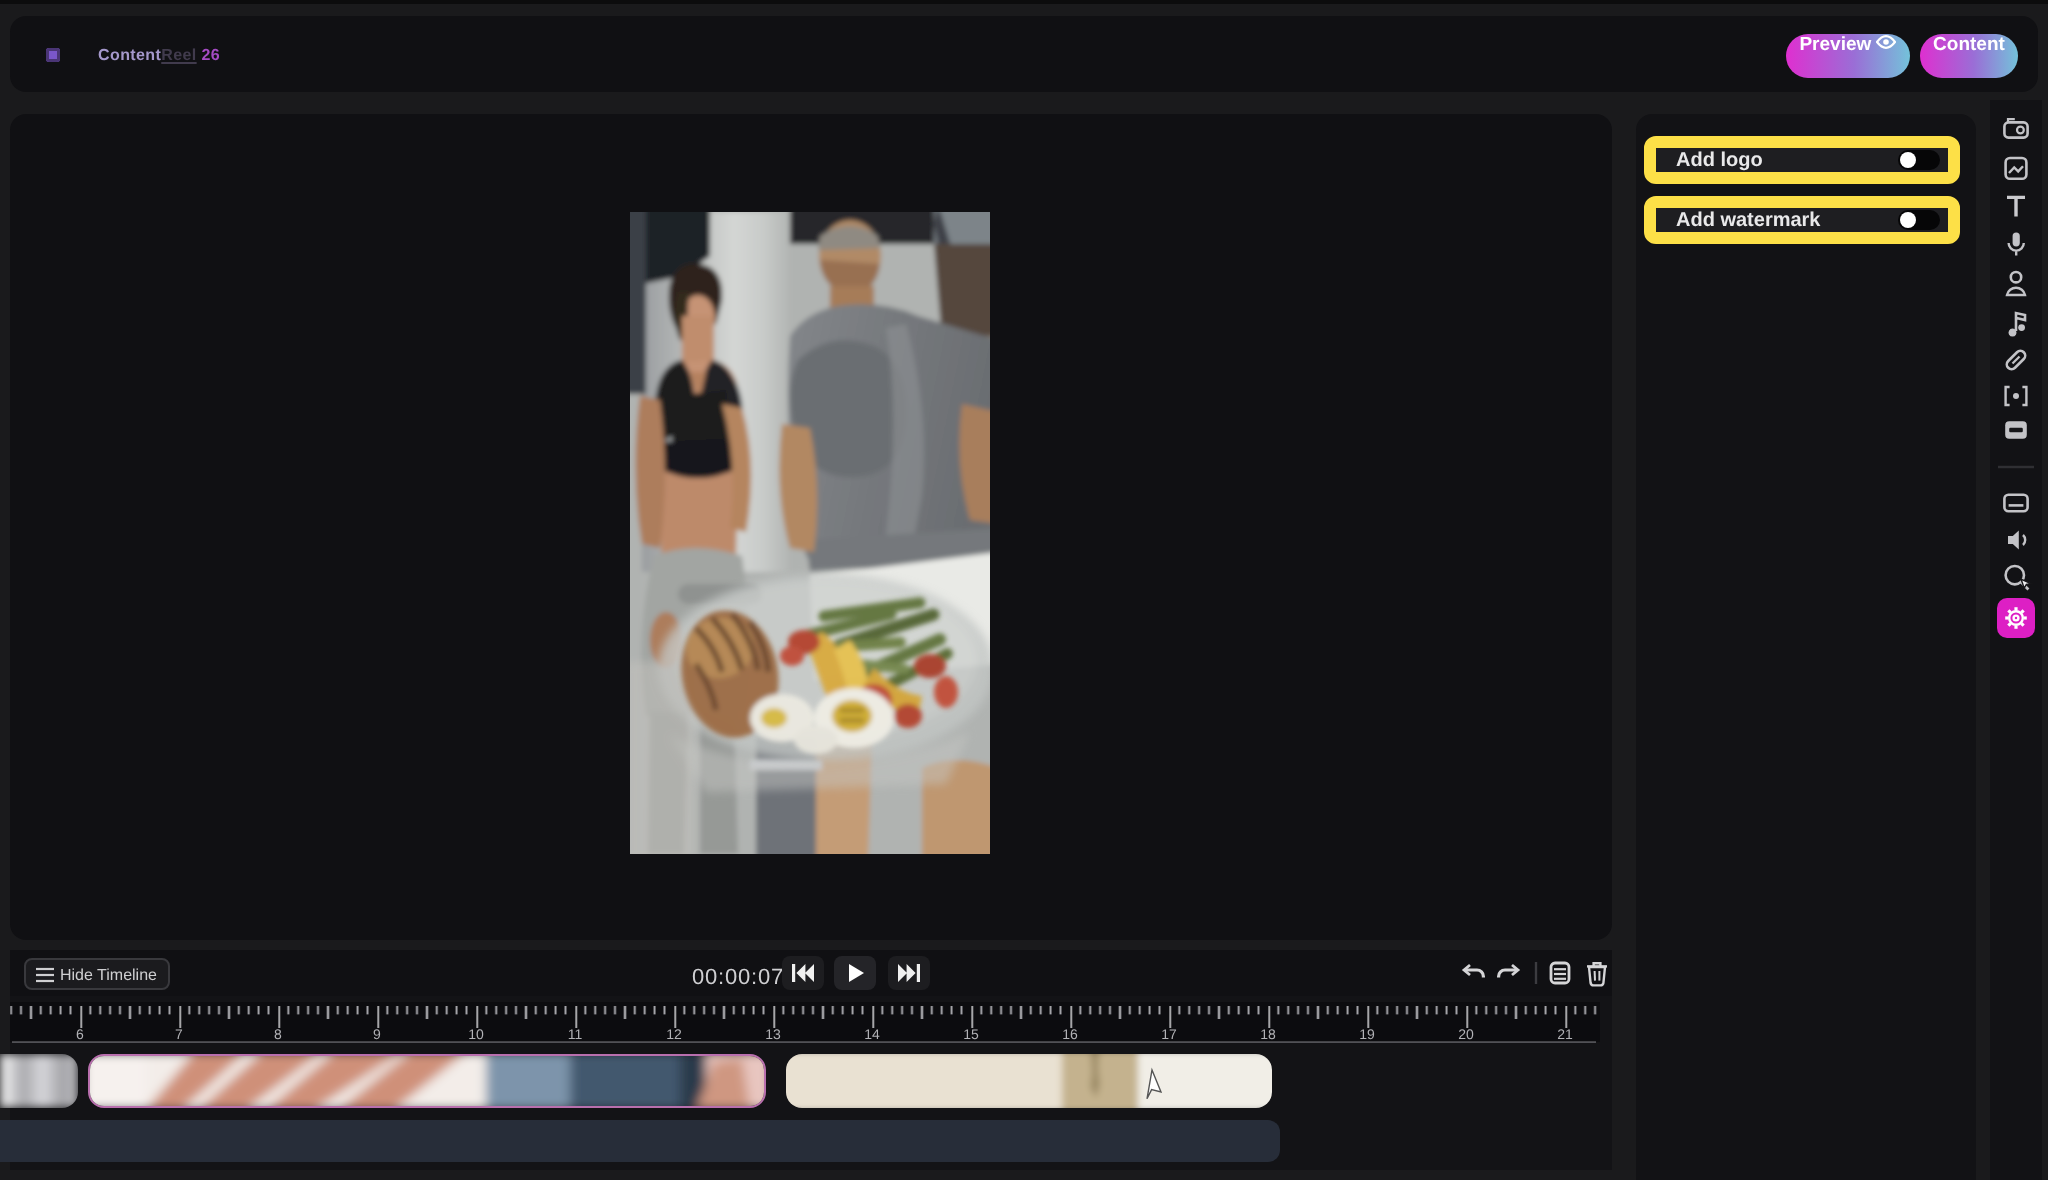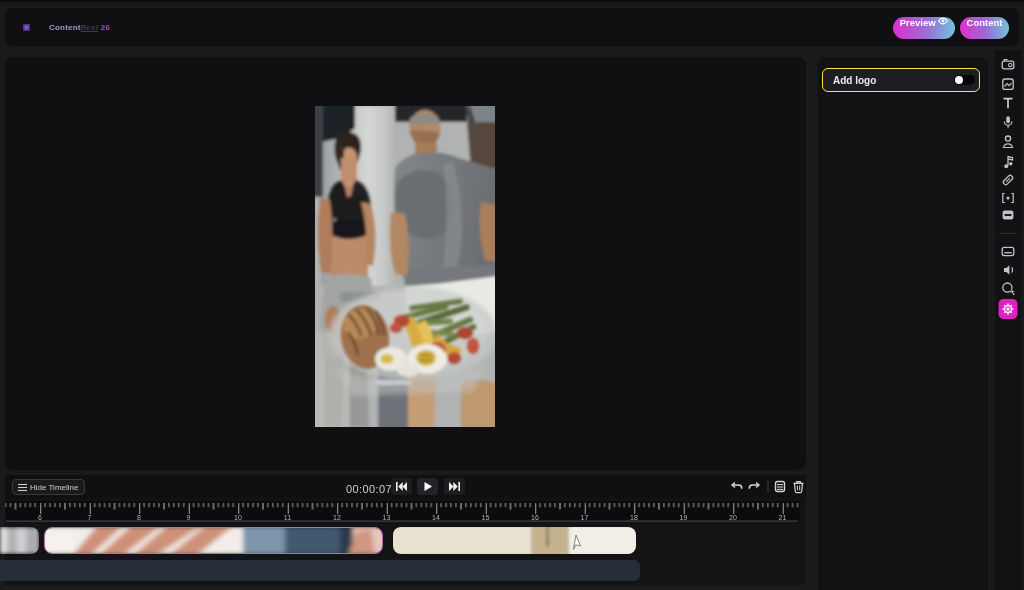--- a/index.html
+++ b/index.html
@@ -17,21 +17,21 @@
   
   .logo { left:22px; top:23px; font-size:8px; font-weight:bold; letter-spacing:.2px; }
   .logoicon { left:23px; top:24px; width:7px; height:7px; background:#7a57c9; border-radius:1.5px; box-shadow:inset 0 0 0 1.5px #4a3575; }
   .btn { height:22px; border-radius:11px; color:#fff; font-size:9.5px; font-weight:bold;
     display:flex; align-items:flex-start; justify-content:center;
     background:linear-gradient(90deg,#df2fd0 0%,#9a6ed6 55%,#74c2da 100%); }
   #btn-preview { left:893px; top:17px; width:62px; }
   #btn-render { left:960px; top:17px; width:49px; }
 
   
-  .rrow { left:822px; width:158px; height:24px; background:#1e1e21; border:1px solid #fde047;
+  .rrow { left:822px; width:158px; height:24px; background:#1e1e21; border:6px solid #fde047;
     border-radius:6px; color:#e9e9ea; font-size:10px; font-weight:bold;
     display:flex; align-items:center; padding-left:10px; }
   .toggle { position:absolute; right:4px; top:50%; margin-top:-5px; width:21px; height:10px;
     background:#060607; border-radius:5px; }
   .toggle:before { content:""; position:absolute; left:1px; top:1px; width:8px; height:8px;
     background:#fff; border-radius:50%; }
 
   
   #tl-head { left:0; top:0; width:801px; height:23px; background:#101013; position:absolute; }
   #hide-btn { left:7px; top:4px; height:16px; padding:0 6px 0 5px; background:#1b1b1e;
@@ -207,20 +207,21 @@
 
   <div class="logoicon abs"></div>
   <div class="logo abs" style="left:33px;"><span style="color:#a598cb;margin-left:16px;">Content</span><span style="color:#413b4d;text-decoration:underline;">Reel</span><span style="color:#a64bc4;"> 26</span></div>
   <div id="btn-preview" class="btn abs">Preview&nbsp;<svg width="10" height="8" viewBox="0 0 10 8">
         <path d="M0.5 4 Q5 -1.8 9.5 4 Q5 9.8 0.5 4 z" fill="none" stroke="#fff" stroke-width="1.1"></path>
         <circle cx="5" cy="4" r="1.4" fill="#fff"></circle>
       </svg></div>
   <div id="btn-render" class="btn abs">Content</div>
 
   <div class="rrow abs" style="top:68px;">Add logo<span class="toggle"></span></div>
+  <div class="rrow abs" style="top:98px;">Add watermark<span class="toggle"></span></div>
 
   <svg class="abs" style="left:995px; top:50px;" width="26" height="540" viewBox="0 0 26 540">
     <g stroke="#c3c3c7" fill="none" stroke-width="1.3">
 
       <rect x="7.2" y="11.2" width="11.6" height="7.6" rx="2"></rect>
       <circle cx="15.2" cy="15" r="1.7" stroke-width="1.1"></circle>
       <path d="M9 11 v-1.4 h3.4" stroke-width="1.1"></path>
 
       <rect x="7.8" y="29" width="10.4" height="10.4" rx="2.2"></rect>
       <path d="M9.5 36.5 l2.6-2.8 2 2 2.4-2.6" stroke-width="1.2"></path>

